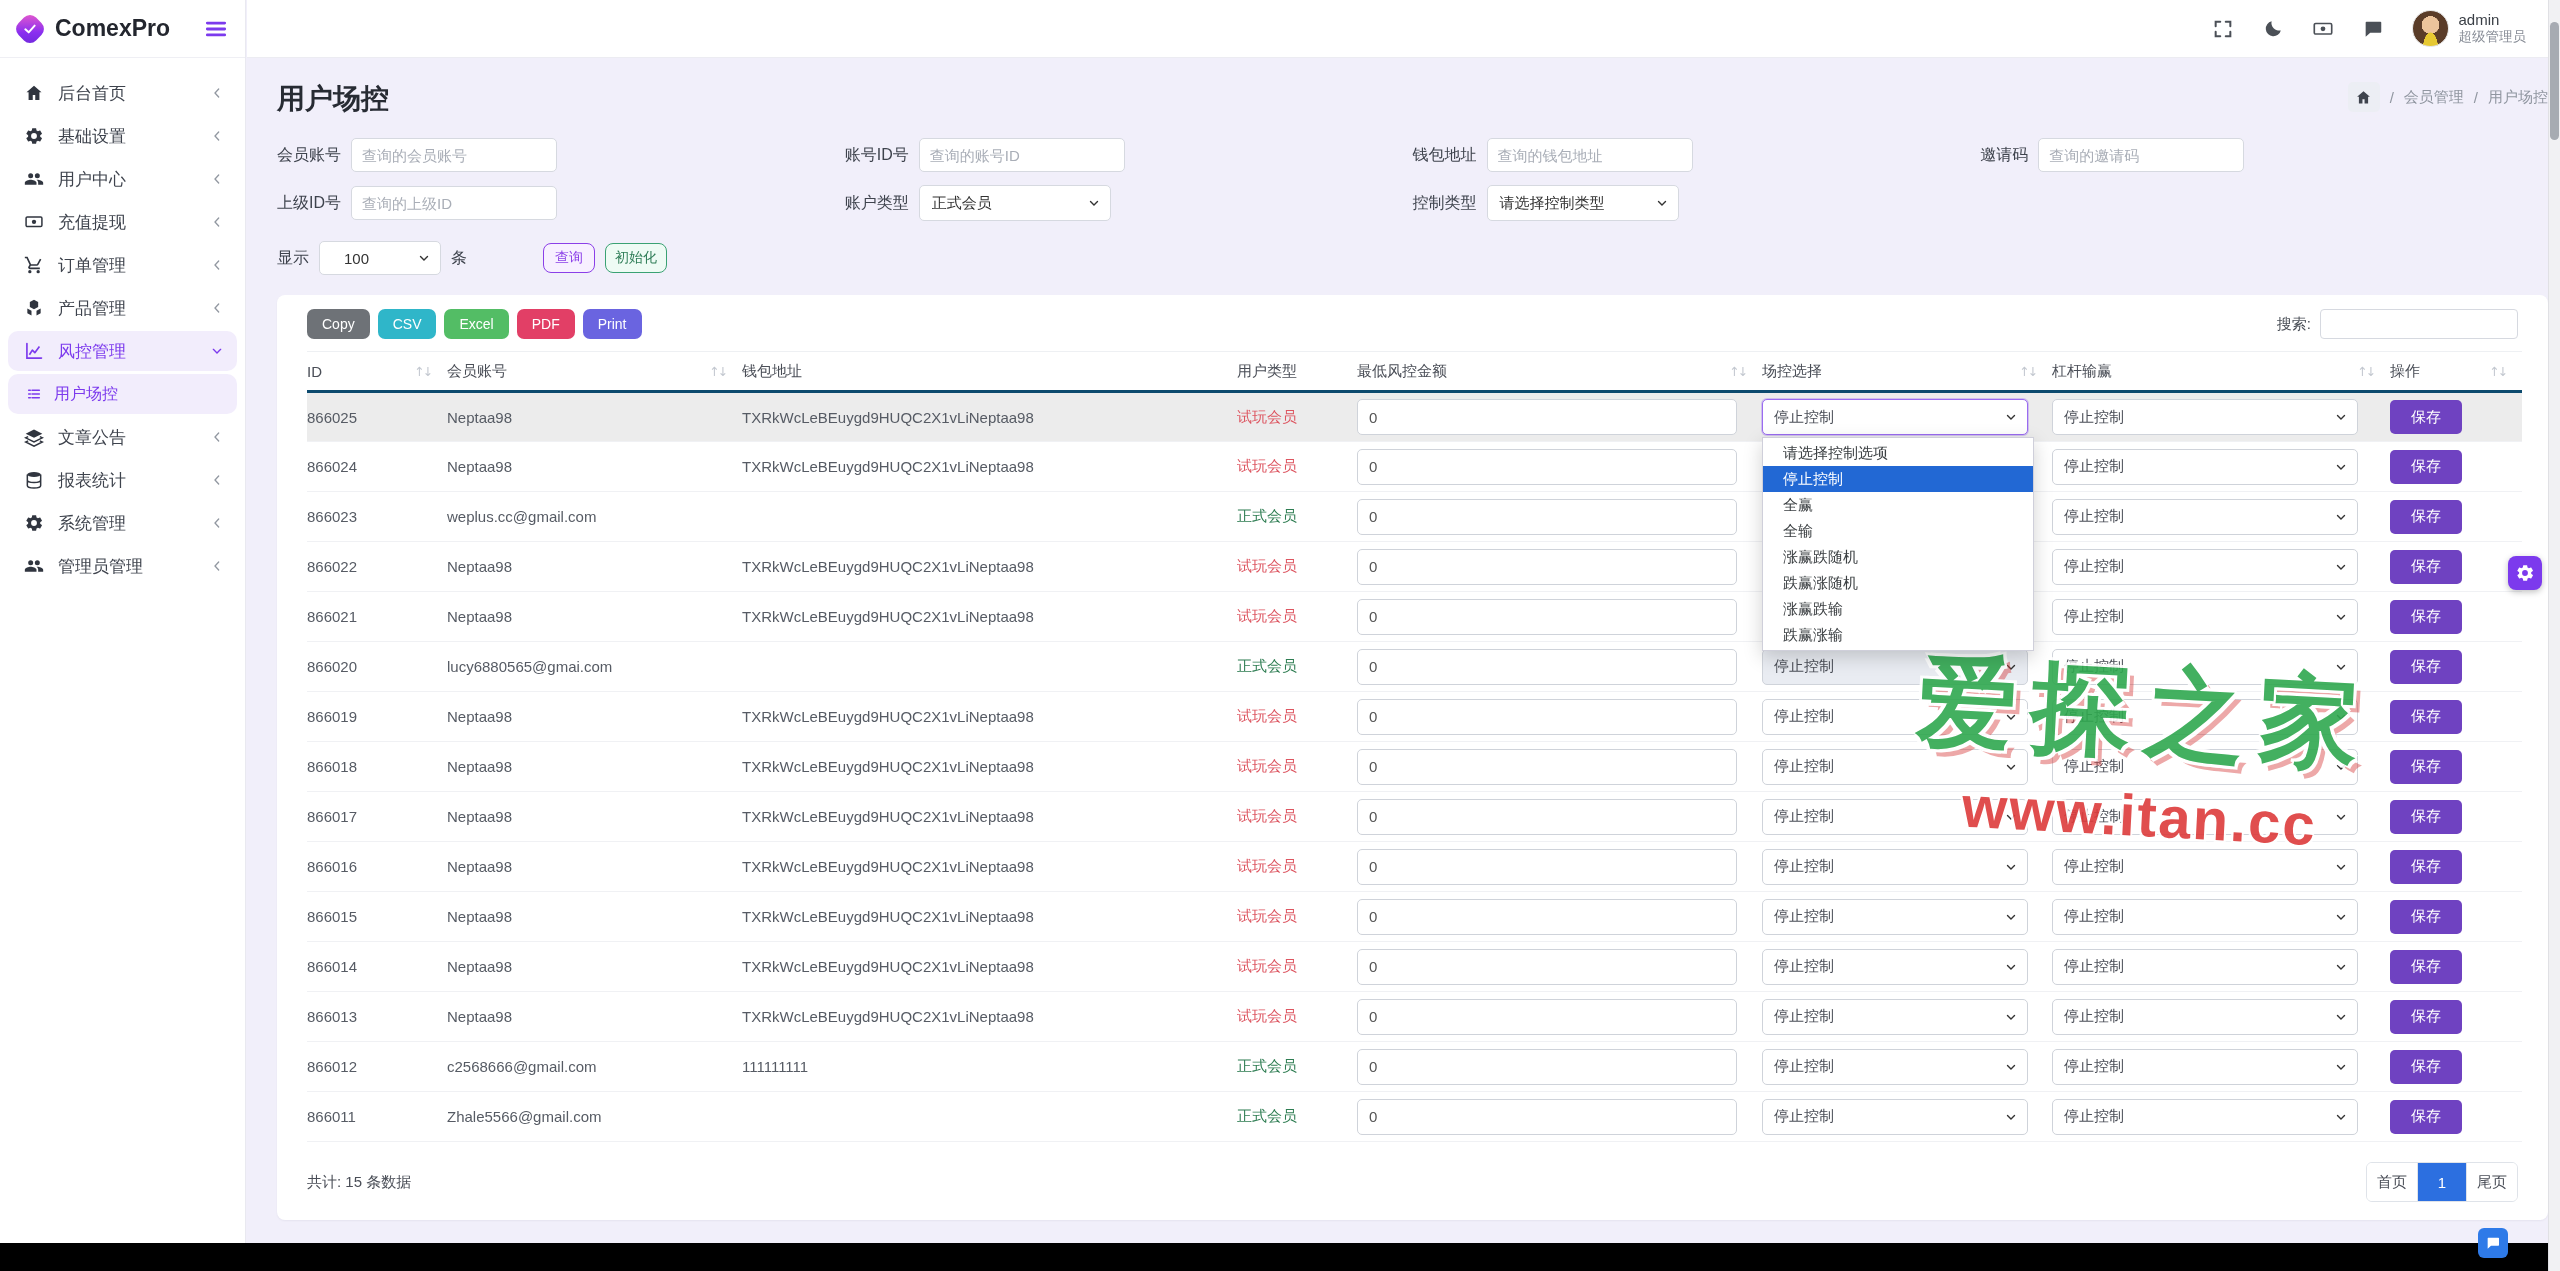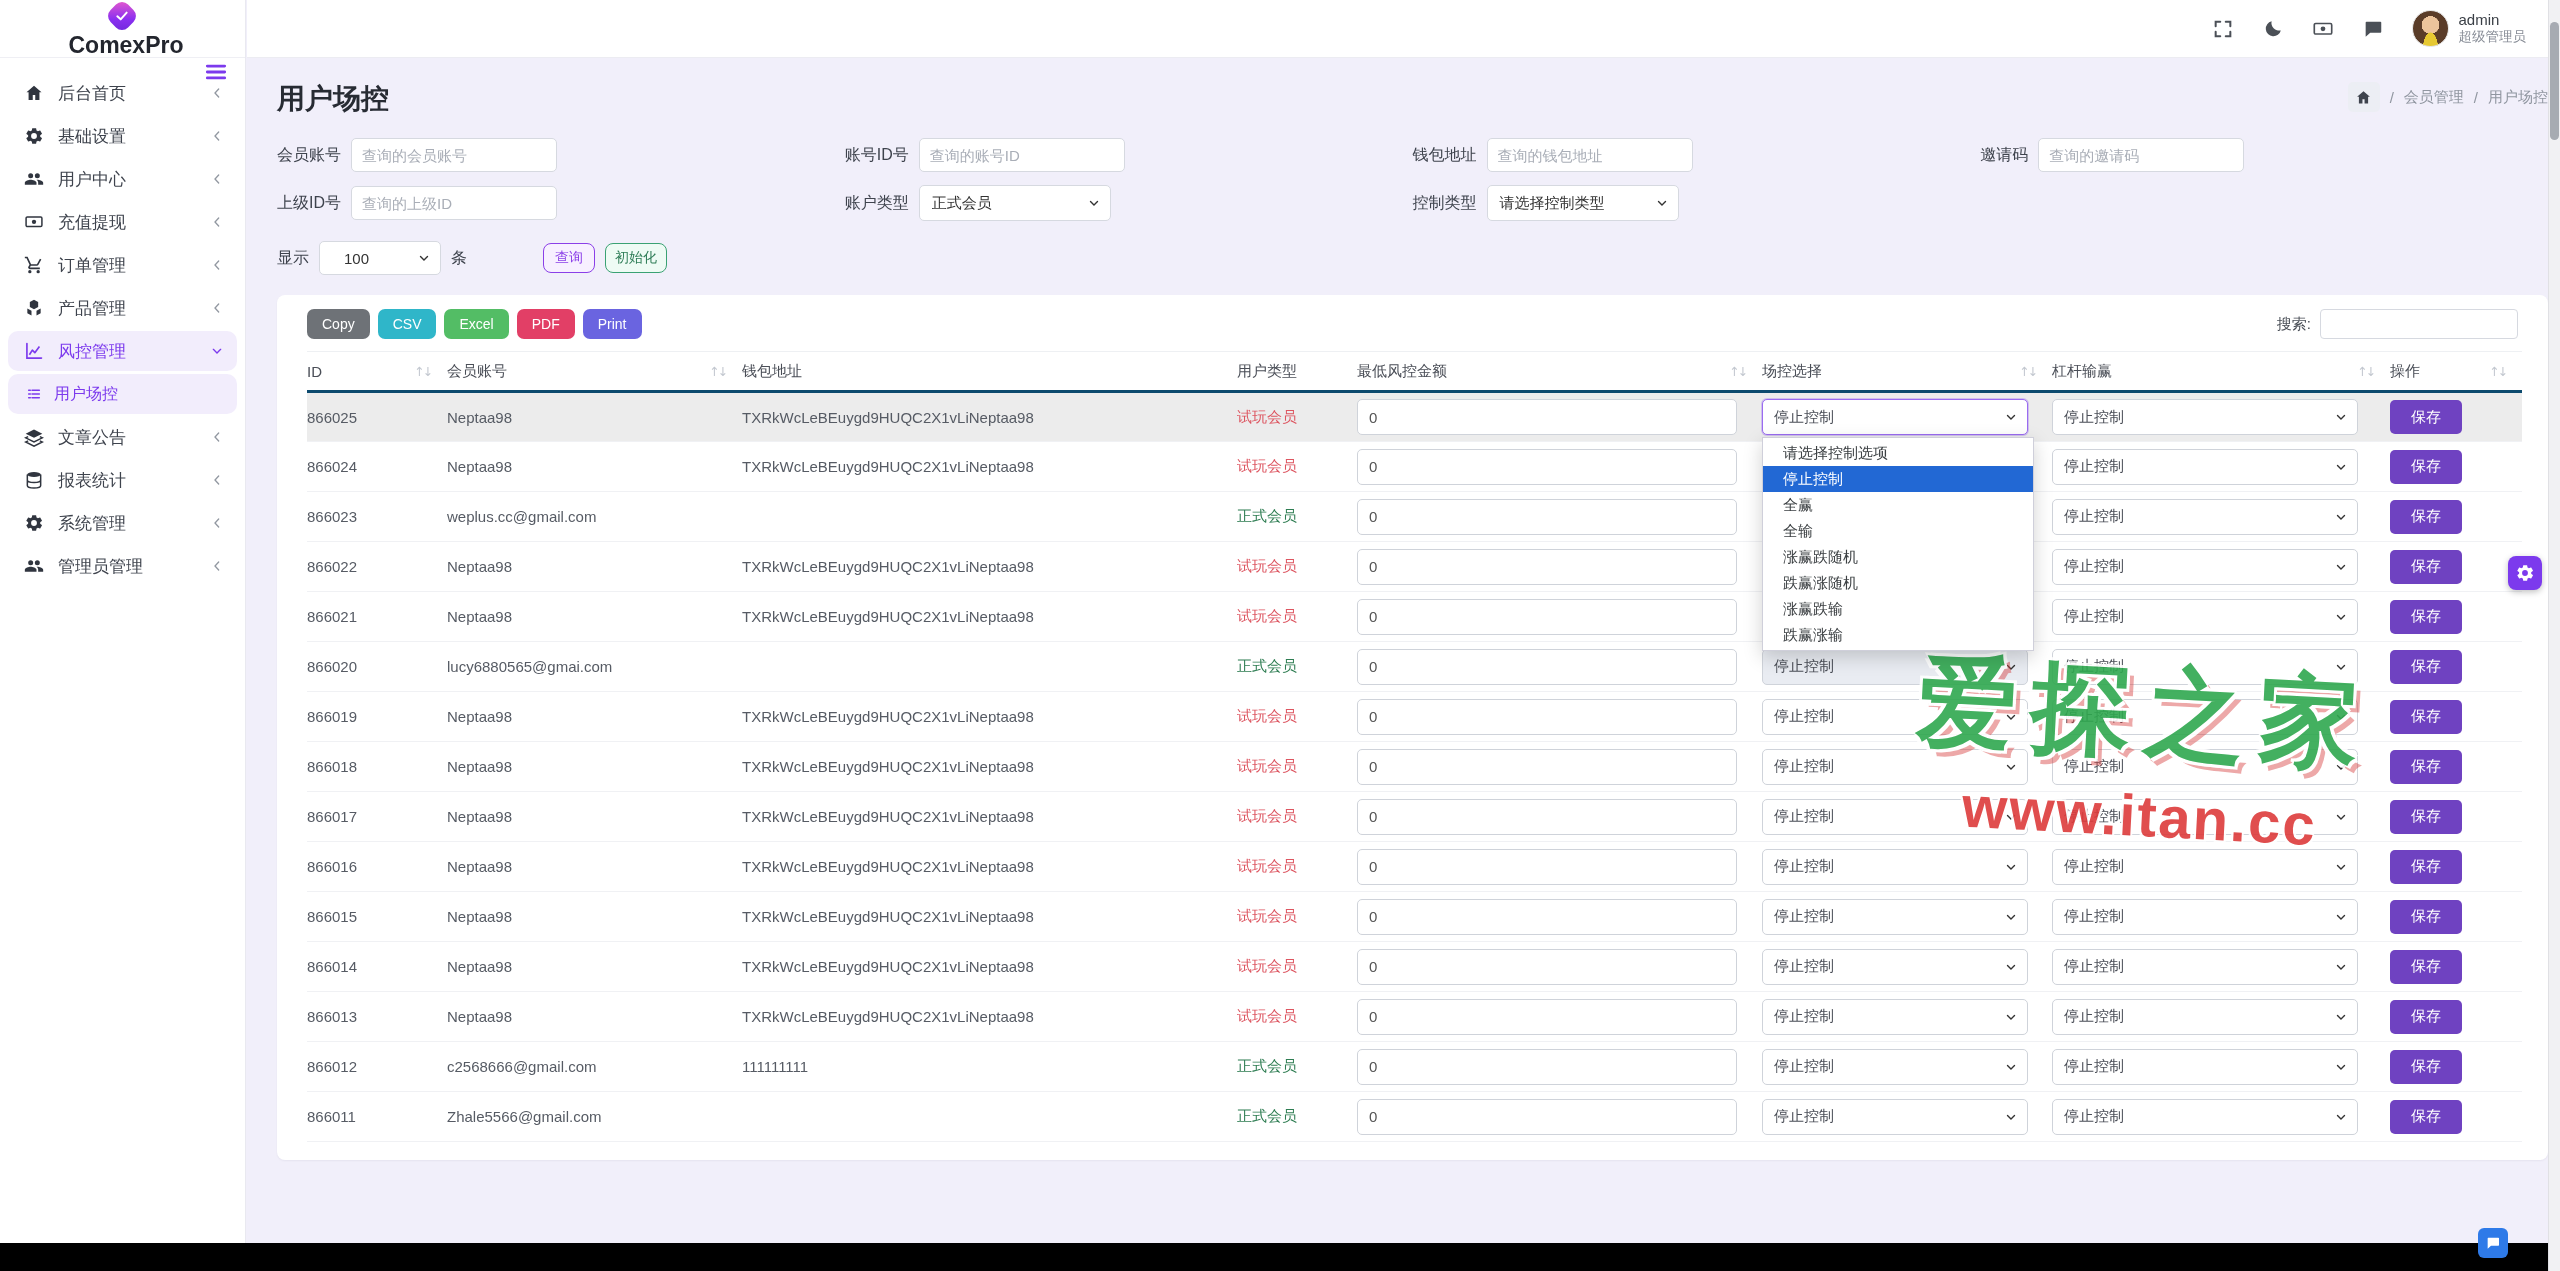--- a/index.html
+++ b/index.html
@@ -2,21 +2,21 @@
 <html><head>
 <meta charset="utf-8">
 <style>
   * { box-sizing:border-box; margin:0; padding:0; }
   body { margin:0; background:#000; font-family:"Liberation Sans","DejaVu Sans",sans-serif; }
   .stage { position:relative; width:2560px; height:1271px; background:#000; overflow:hidden; }
   .app { position:absolute; left:0; top:0; width:2560px; height:1243px; background:#f1effa; overflow:hidden; }
 
   
   .sidebar { position:absolute; left:0; top:0; width:246px; height:100%; background:#fff; border-right:1px solid #e9e9f0; z-index:20; }
-  .logo-row { height:58px; display:flex; align-items:center; padding:0 16px 0 14px; border-bottom:1px solid #efeff4;flex-direction:column; }
+  .logo-row { height:58px; display:flex; align-items:center; padding:0 16px 0 14px; border-bottom:1px solid #efeff4; }
   .logo-mark { width:32px; height:32px; position:relative; flex:none; }
   .logo-sq { position:absolute; inset:3px; background:linear-gradient(135deg,#ef5ec9 0%,#8a2ff0 60%,#6d28d9 100%); border-radius:9px; transform:rotate(45deg) scale(.95); }
   .logo-check { position:absolute; inset:0; display:flex; align-items:center; justify-content:center; color:#fff; }
   .brand-name { font-size:23px; font-weight:bold; color:#23262e; margin-left:9px; }
   .hamburger { margin-left:auto; width:26px; height:26px; color:#7c3aed; cursor:pointer; }
   .nav { padding-top:12px; }
   .nav-item { height:40px; margin:3px 8px; padding:0 12px 0 16px; display:flex; align-items:center; gap:14px; color:#3e434d; font-size:17px; border-radius:10px; cursor:pointer; }
   .nav-item .mi { width:20px; height:20px; color:#30353f; flex:none; }
   .nav-item .arrow { margin-left:auto; width:16px; height:16px; color:#9298a1; }
   .nav-item.active { background:#f2edfc; color:#7c3aed; }
@@ -777,20 +777,28 @@
                       <svg class="chev" viewBox="0 0 24 24">
                         <path d="m6 9.5 6 6 6-6" fill="none" stroke="currentColor" stroke-width="2.4" stroke-linecap="round"></path>
                       </svg>
                     </span>
                   </td>
     <td><button class="save-btn">保存</button></td>
   </tr>
               </tbody>
           </table>
 
+          <div class="card-foot">
+            <span>共计: 15 条数据</span>
+            <span class="pager" id="pager">
+                <span class="pg">首页</span>
+                <span class="pg active">1</span>
+                <span class="pg">尾页</span>
+              </span>
+          </div>
 
           <div class="watermark">
             <div class="wm1">爱探之家</div>
             <div class="wm2">www.itan.cc</div>
           </div>
         </div>
       </div>
     </div>
   </div>
 

